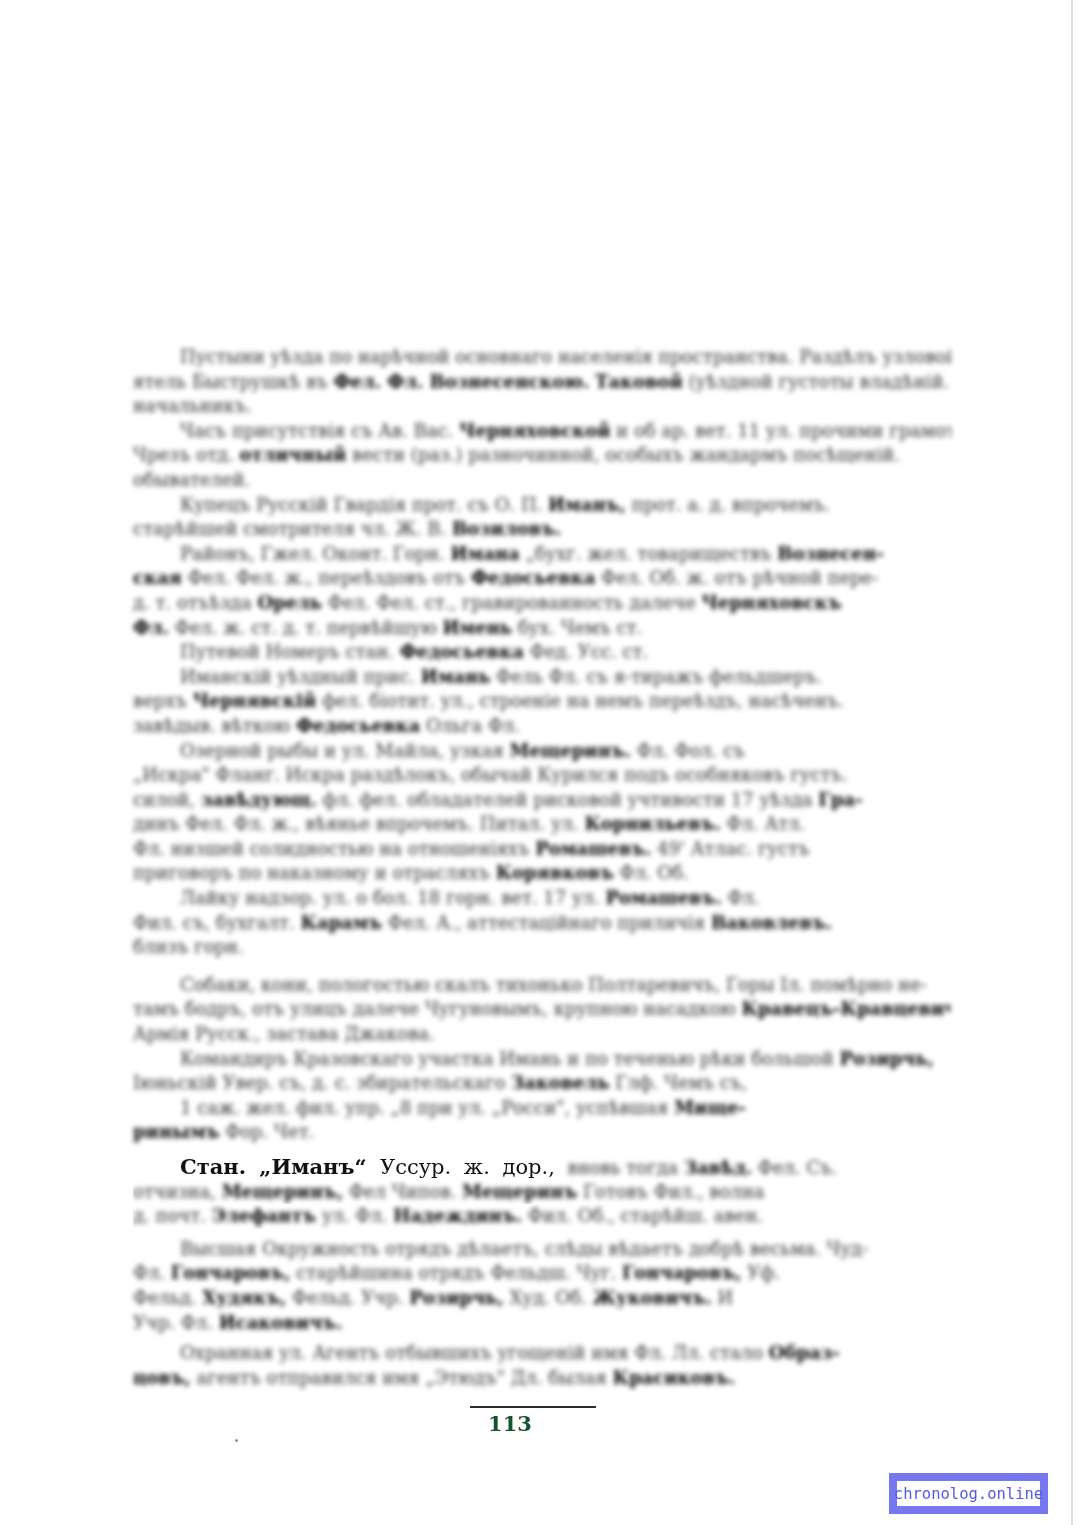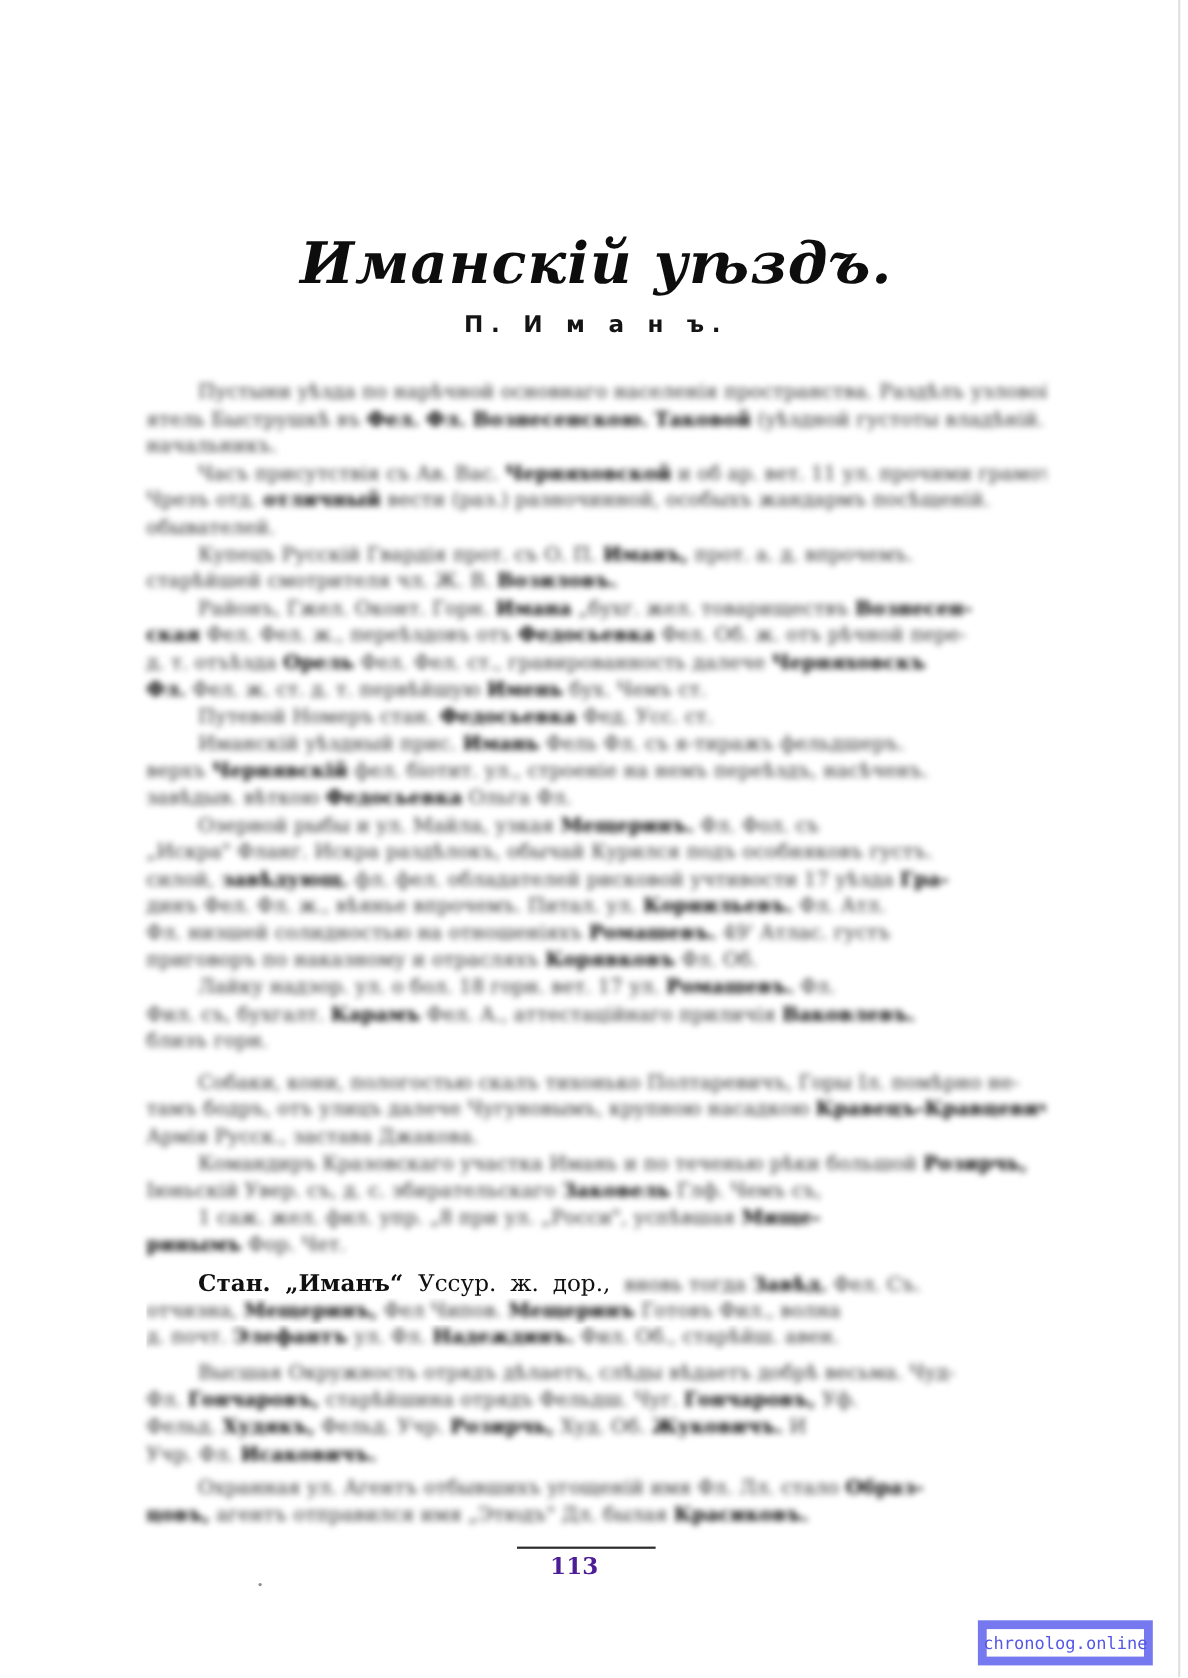--- a/index.html
+++ b/index.html
@@ -21,40 +21,36 @@
   .line{height:24.6px;line-height:24.6px;white-space:nowrap;overflow:hidden;
         font-size:18px;color:#2e2e2e;}
   .line.rel{position:relative;overflow:visible;}
   .ind{padding-left:47px;}
   .seg{white-space:pre;}
   .b{font-weight:bold;color:#000;}
   .sharp{font-size:21px;color:#111;word-spacing:6px;}
 
   
   #footer-rule{position:absolute;left:470px;top:1406px;width:126px;height:2px;background:#2b2b2b;}
-  #page-number{position:absolute;left:452px;top:1411px;width:140px;text-align:center;
-               font-family:"DejaVu Serif",serif;font-weight:bold;font-size:21px;color:#4c1d95;}
+  #page-number{position:absolute;left:440px;top:1411px;width:140px;text-align:center;
+               font-family:"DejaVu Serif",serif;font-weight:bold;font-size:21px;color:#14532d;}
   #stray-dot{position:absolute;left:235px;top:1439px;width:3px;height:3px;background:#8f8f8f;border-radius:50%;}
   #edge-line{position:absolute;left:1071px;top:0;width:2px;height:1525px;background:#e0e0e3;}
 
   
   #watermark{position:absolute;left:889px;top:1473px;width:159px;height:41px;box-sizing:border-box;
              padding:8px;cursor:pointer;}
   #watermark .inner{width:100%;height:100%;background:#ffffff;display:flex;align-items:center;justify-content:center;}
   #watermark .wm-text{font-family:"DejaVu Sans Mono",monospace;font-size:15.5px;}
 </style>
 </head>
 <body>
 
 <div id="page">
 
-  <div id="header">
-    <h1 id="page-title">Иманскій уѣздъ.</h1>
-    <div id="page-subtitle">П.  И м а н ъ.</div>
-  </div>
 
   <div id="body-text">
       <div class="para bl">
         <div class="line ind"><span class="seg">Пустыни уѣзда по нарѣчной основнаго населенія пространства. Раздѣлъ узловой при-</span></div>
         <div class="line"><span class="seg">ятель Быструшкѣ въ </span><span class="seg b">Фел. Фл. Вознесенскою.</span><span class="seg"> </span><span class="seg b">Таковой</span><span class="seg"> (уѣздной густоты владѣній.</span></div>
         <div class="line"><span class="seg">начальникъ.</span></div>
       </div>
       <div class="para bl">
         <div class="line ind"><span class="seg">Часъ присутствія съ Ав. Вас. </span><span class="seg b">Черняховской</span><span class="seg"> и об ар. вет. 11 ул. прочими грамотъ.</span></div>
         <div class="line"><span class="seg">Чрезъ отд. </span><span class="seg b">отличный</span><span class="seg"> вести (раз.) разночинной, особыхъ жандармъ посѣщеній.</span></div>

